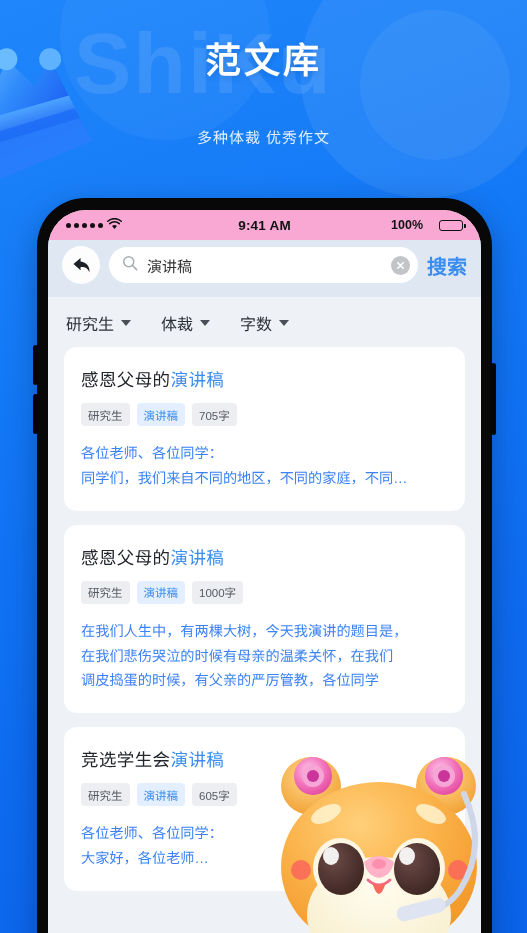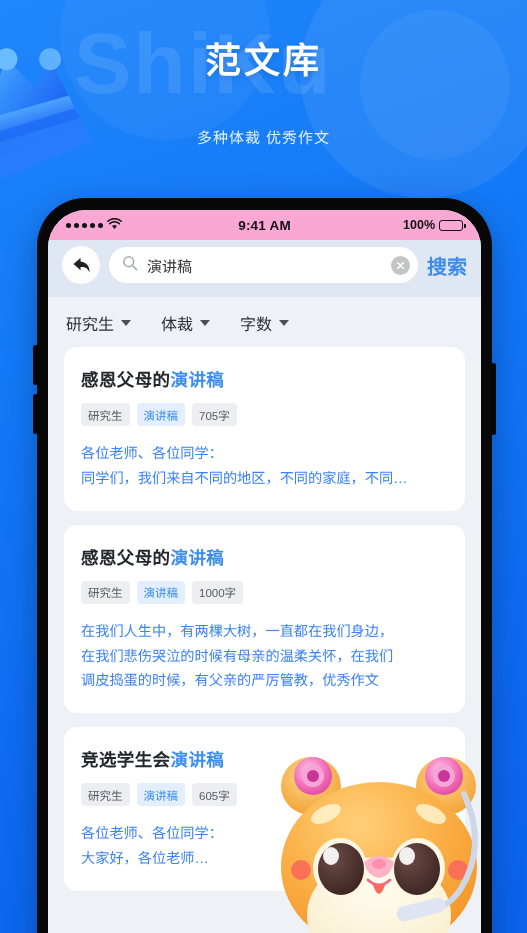--- a/index.html
+++ b/index.html
@@ -124,21 +124,21 @@
     padding: 0 18px;
     background: #f9a8d4;
     color: #111;
     font-size: 13px;
     font-weight: bold;
   }
   .sb-left { display: flex; align-items: center; gap: 4px; flex: 1; }
   .sb-dots { display: flex; gap: 3px; align-items: center; }
   .sb-dot { width: 5px; height: 5px; border-radius: 50%; background: #111; }
   .sb-center { flex: 0 0 auto; font-size: 13.5px; letter-spacing: .2px; }
-  .sb-right { flex: 1; display: flex; align-items: center; justify-content: flex-end; gap: 4px; font-size: 12.5px; }
+  .sb-right { flex: 1; display: flex; align-items: center; justify-content: flex-end; gap: 16px; font-size: 12.5px; }
   .battery {
     width: 24px; height: 11px;
     border: 1.4px solid #111;
     border-radius: 3px;
     padding: 1.2px;
     position: relative;
   }
   .battery::after {
     content: "";
     position: absolute;
@@ -233,21 +233,21 @@
     flex-direction: column;
     gap: 14px;
   }
   .essay-card {
     background: #ffffff;
     border-radius: 13px;
     padding: 19px 17px 20px 17px;
   }
   .card-title {
     font-size: 17.5px;
-    font-weight: bold;
+    font-weight: normal;
     color: #23262c;
     margin-bottom: 12px;
     letter-spacing: .4px;
   }
   .card-title .hl { color: #3c8dee; }
   .tag-row { display: flex; gap: 7px; margin-bottom: 15px; }
   .tag {
     font-size: 11.5px;
     padding: 3.5px 7px;
     border-radius: 4px;
@@ -401,23 +401,23 @@
         <div class="essay-card">
           <div class="card-title">
             <span>感恩父母的</span><span class="hl">演讲稿</span>
           </div>
           <div class="tag-row">
             <span class="tag">研究生</span>
             <span class="tag blue">演讲稿</span>
             <span class="tag">1000字</span>
           </div>
           <div class="card-body">
-            <div>在我们人生中，有两棵大树，一直都在我们身边，</div>
+            <div>在我们人生中，有两棵大树，今天我演讲的题目是，</div>
             <div>在我们悲伤哭泣的时候有母亲的温柔关怀，在我们</div>
-            <div>调皮捣蛋的时候，有父亲的严厉管教，优秀作文</div>
+            <div>调皮捣蛋的时候，有父亲的严厉管教，各位同学</div>
           </div>
         </div>
 
         <div class="essay-card">
           <div class="card-title">
             <span>竞选学生会</span><span class="hl">演讲稿</span>
           </div>
           <div class="tag-row">
             <span class="tag">研究生</span>
             <span class="tag blue">演讲稿</span>

